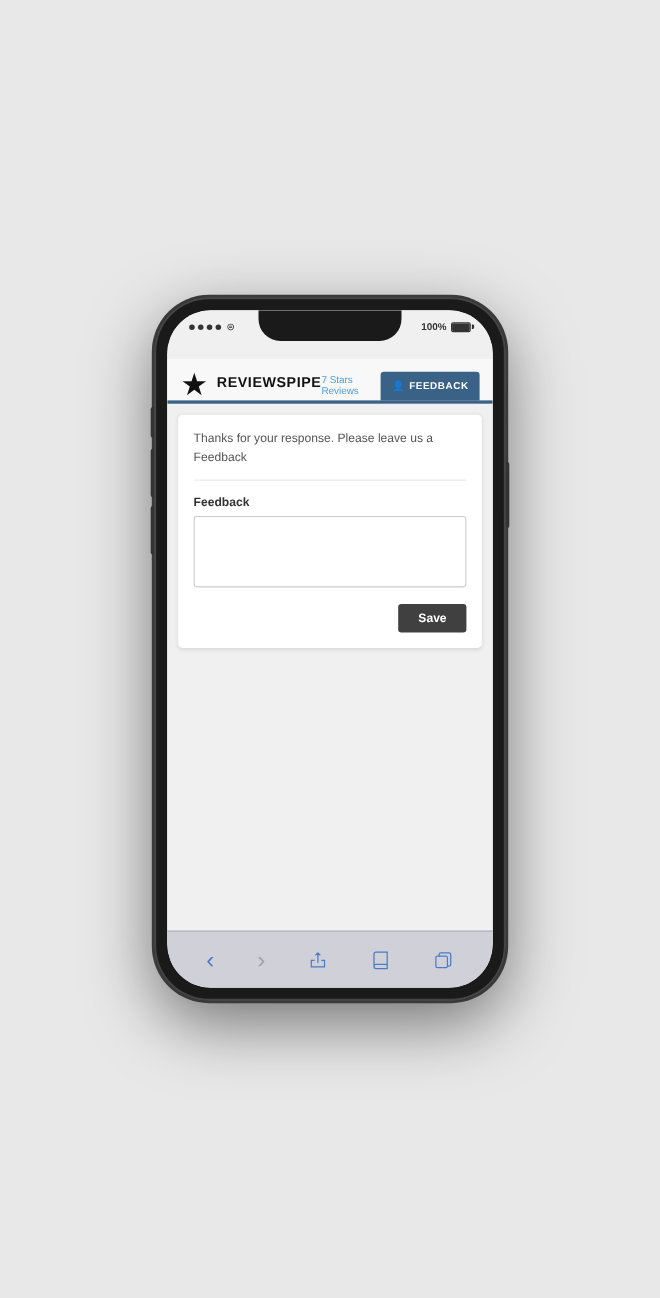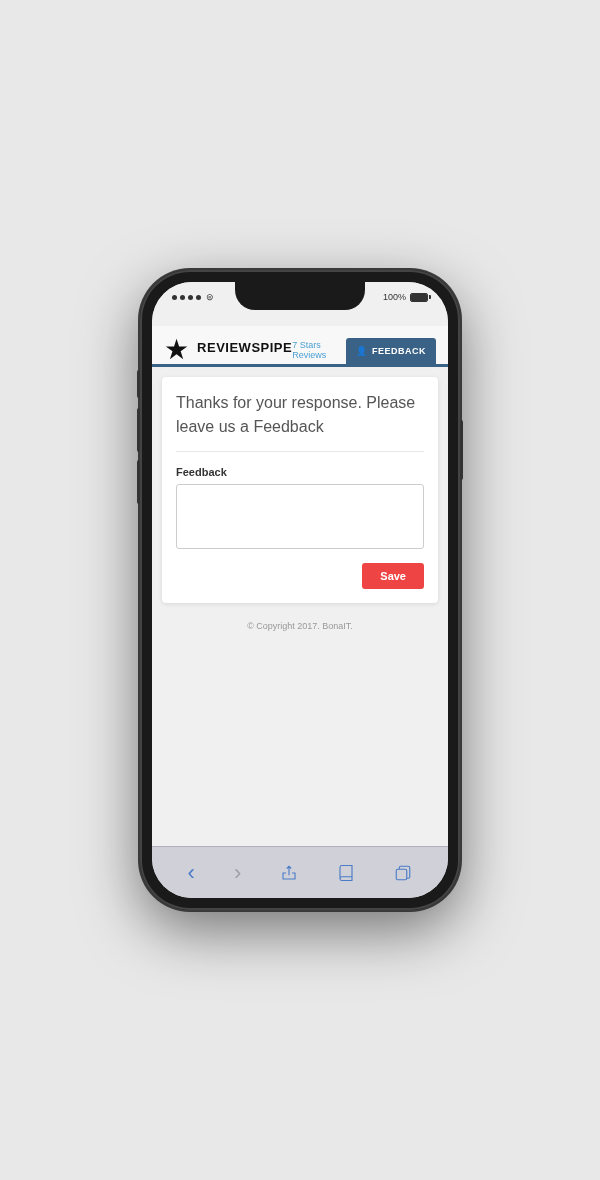--- a/index.html
+++ b/index.html
@@ -79,21 +79,21 @@
       color: #333;
       margin-left: 2px;
     }
 
     .status-right {
       display: flex;
       align-items: center;
       gap: 4px;
       font-size: 9px;
       color: #333;
-      font-weight: 400;
+      font-weight: 700;
     }
 
     .battery {
       width: 18px;
       height: 9px;
       border: 1.5px solid #333;
       border-radius: 2px;
       position: relative;
       display: flex;
       align-items: center;
@@ -195,21 +195,21 @@
     
     .main-card {
       background: #fff;
       margin: 10px 10px;
       border-radius: 4px;
       padding: 14px;
       box-shadow: 0 1px 4px rgba(0,0,0,0.1);
     }
 
     .thank-you-text {
-      font-size: 16px;
+      font-size: 11px;
       color: #555;
       line-height: 1.5;
       margin-bottom: 14px;
       padding-bottom: 12px;
       border-bottom: 1px solid #e8e8e8;
     }
 
     .feedback-label {
       font-size: 11px;
       font-weight: 700;
@@ -230,21 +230,21 @@
       font-family: inherit;
     }
 
     .save-btn-row {
       display: flex;
       justify-content: flex-end;
       margin-top: 10px;
     }
 
     .save-btn {
-      background: #ef4444;
+      background: #404040;
       color: #fff;
       border: none;
       padding: 7px 18px;
       border-radius: 3px;
       font-size: 11px;
       font-weight: 600;
       cursor: pointer;
     }
 
     
@@ -383,23 +383,20 @@
         <p class="thank-you-text">Thanks for your response. Please leave us a Feedback</p>
 
         <div class="feedback-label">Feedback</div>
         <textarea class="feedback-textarea" placeholder="" style=""></textarea>
 
         <div class="save-btn-row">
           <button class="save-btn">Save</button>
         </div>
       </div>
 
-      <div class="app-footer">
-        <span>© Copyright 2017. BonaIT.</span>
-      </div>
     </div>
 
     <div class="ios-bottom-bar">
       <button class="ios-btn">
         <span class="chevron-left"></span>
       </button>
       <button class="ios-btn">
         <span class="chevron-right"></span>
       </button>
       <button class="ios-btn share-icon">

